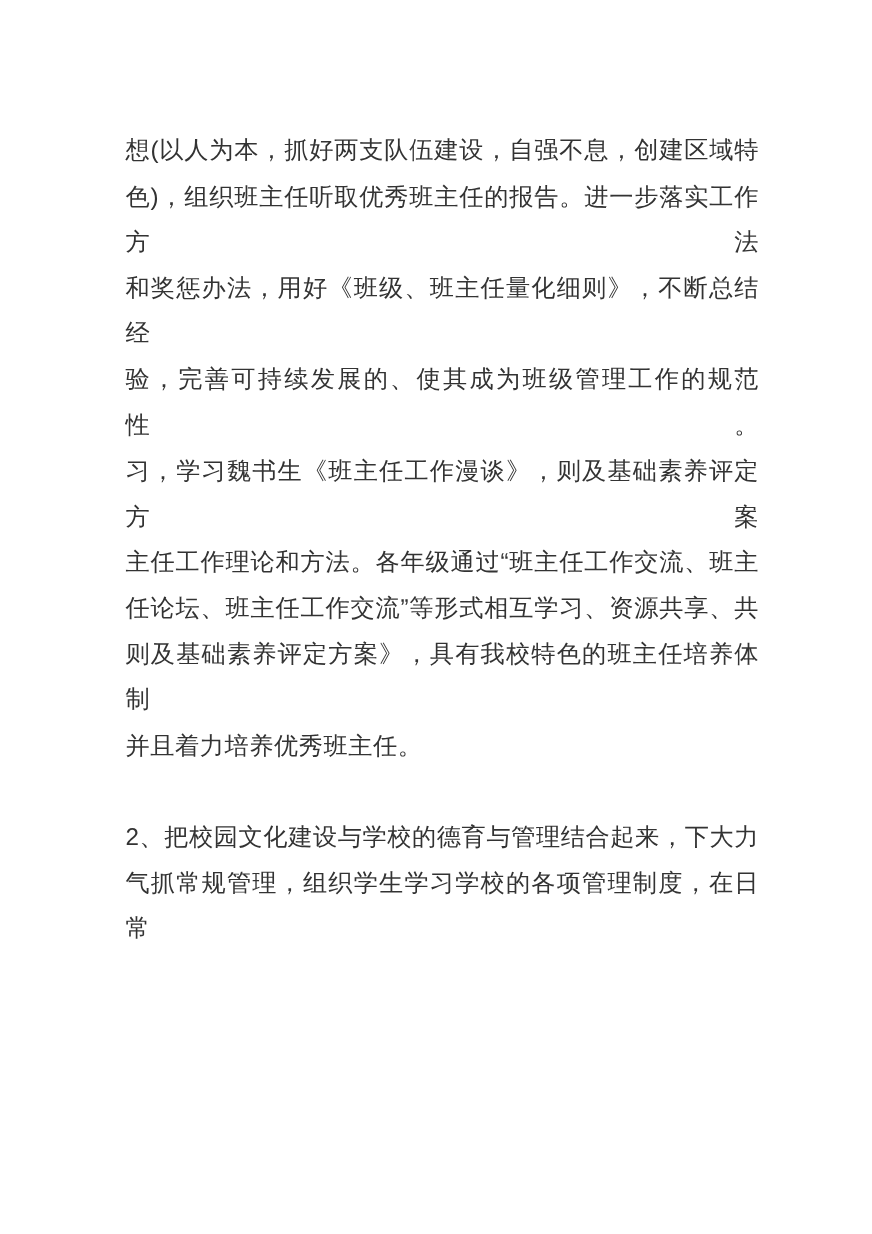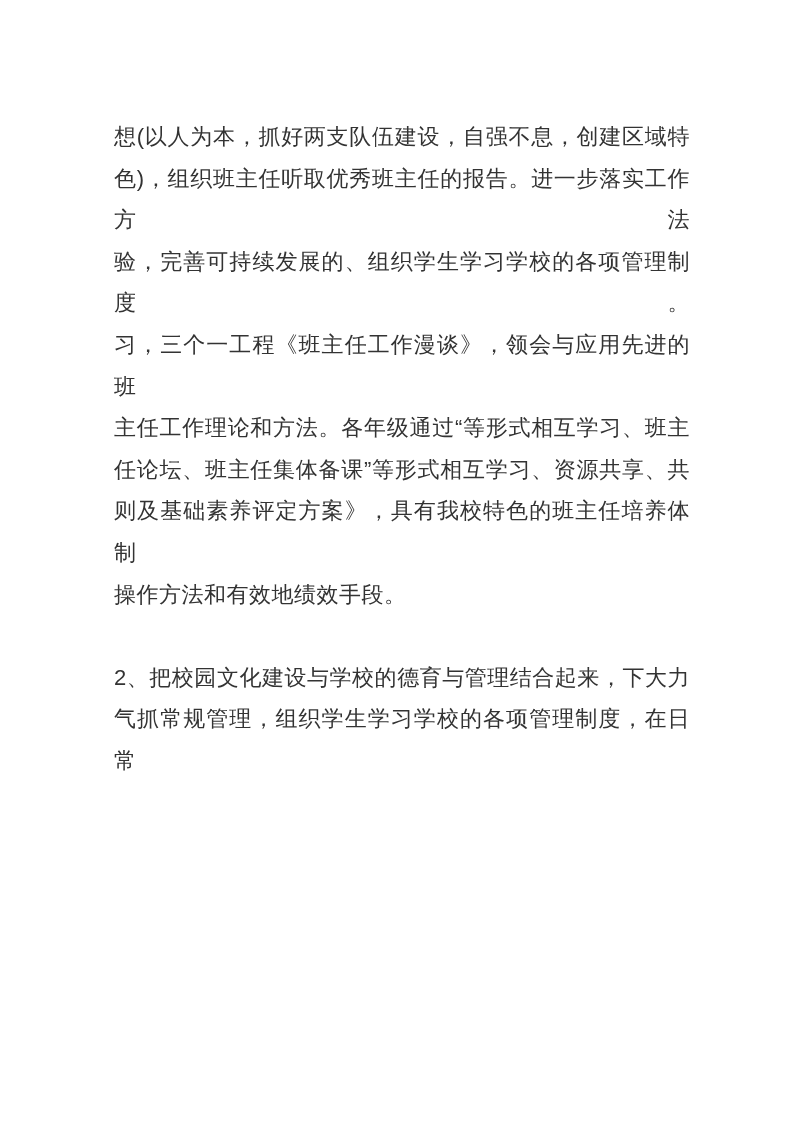--- a/index.html
+++ b/index.html
@@ -40,25 +40,26 @@
   }
 </style>
 </head>
 <body>
 
 <div class="page">
   <div class="text-block" id="text-block">
       <div class="paragraph">
         <div class="text-line">想(以人为本，抓好两支队伍建设，自强不息，创建区域特</div>
         <div class="text-line">色)，组织班主任听取优秀班主任的报告。进一步落实工作方法</div>
-        <div class="text-line">验，完善可持续发展的、组织学生学习学校的各项管理制度。</div>
-        <div class="text-line">习，三个一工程《班主任工作漫谈》，领会与应用先进的班</div>
-        <div class="text-line">主任工作理论和方法。各年级通过“等形式相互学习、班主</div>
-        <div class="text-line">任论坛、班主任集体备课”等形式相互学习、资源共享、共</div>
+        <div class="text-line">和奖惩办法，用好《班级、班主任量化细则》，不断总结经</div>
+        <div class="text-line">验，完善可持续发展的、使其成为班级管理工作的规范性。</div>
+        <div class="text-line">习，学习魏书生《班主任工作漫谈》，则及基础素养评定方案</div>
+        <div class="text-line">主任工作理论和方法。各年级通过“班主任工作交流、班主</div>
+        <div class="text-line">任论坛、班主任工作交流”等形式相互学习、资源共享、共</div>
         <div class="text-line">则及基础素养评定方案》，具有我校特色的班主任培养体制</div>
-        <div class="text-line line-last-left">操作方法和有效地绩效手段。</div>
+        <div class="text-line line-last-left">并且着力培养优秀班主任。</div>
       </div>
       <div class="paragraph">
         <div class="text-line">2、把校园文化建设与学校的德育与管理结合起来，下大力</div>
         <div class="text-line">气抓常规管理，组织学生学习学校的各项管理制度，在日常</div>
       </div>
     </div>
 </div>
 
 </body></html>

